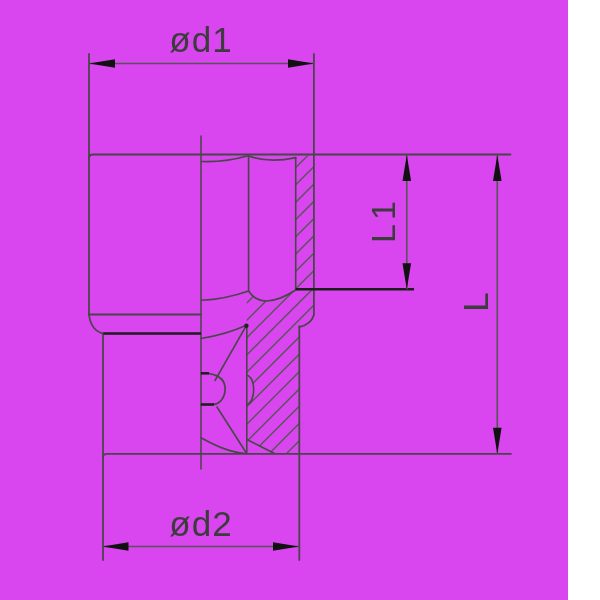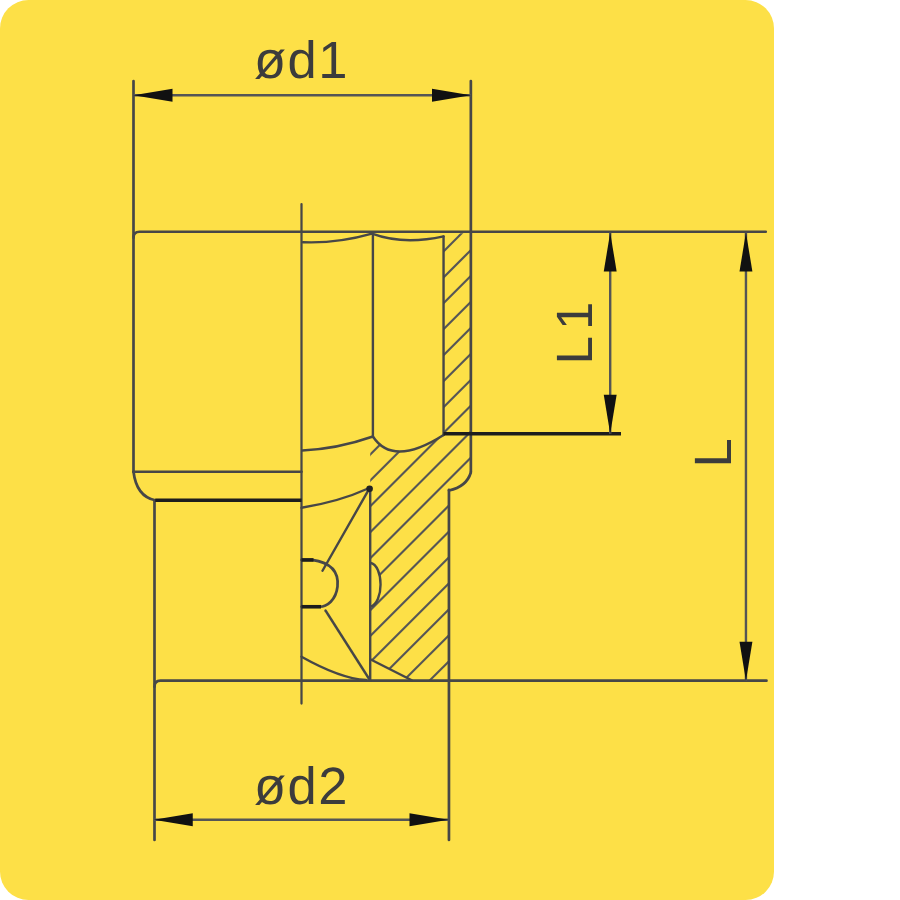--- a/index.html
+++ b/index.html
@@ -1,16 +1,16 @@
 <!DOCTYPE html>
 <html><head>
 <meta charset="utf-8">
 <style>
   html,body{margin:0;padding:0;background:#fff;}
-  .wrap{width:516px;height:600px;position:relative;background:#fde047;border-radius:19px;}
+  .wrap{width:568px;height:600px;position:relative;background:#d946ef;}
   svg{position:absolute;left:0;top:0;filter:blur(0.45px);}
   text{font-family:"Liberation Sans", sans-serif; fill:#3c3c3c;}
 </style>
 </head>
 <body>
 <div class="wrap">
 <svg width="600" height="600" viewBox="0 0 600 600">
   <defs>
     <clipPath id="mat">
       <path d="M246.8,292 L248.6,291

